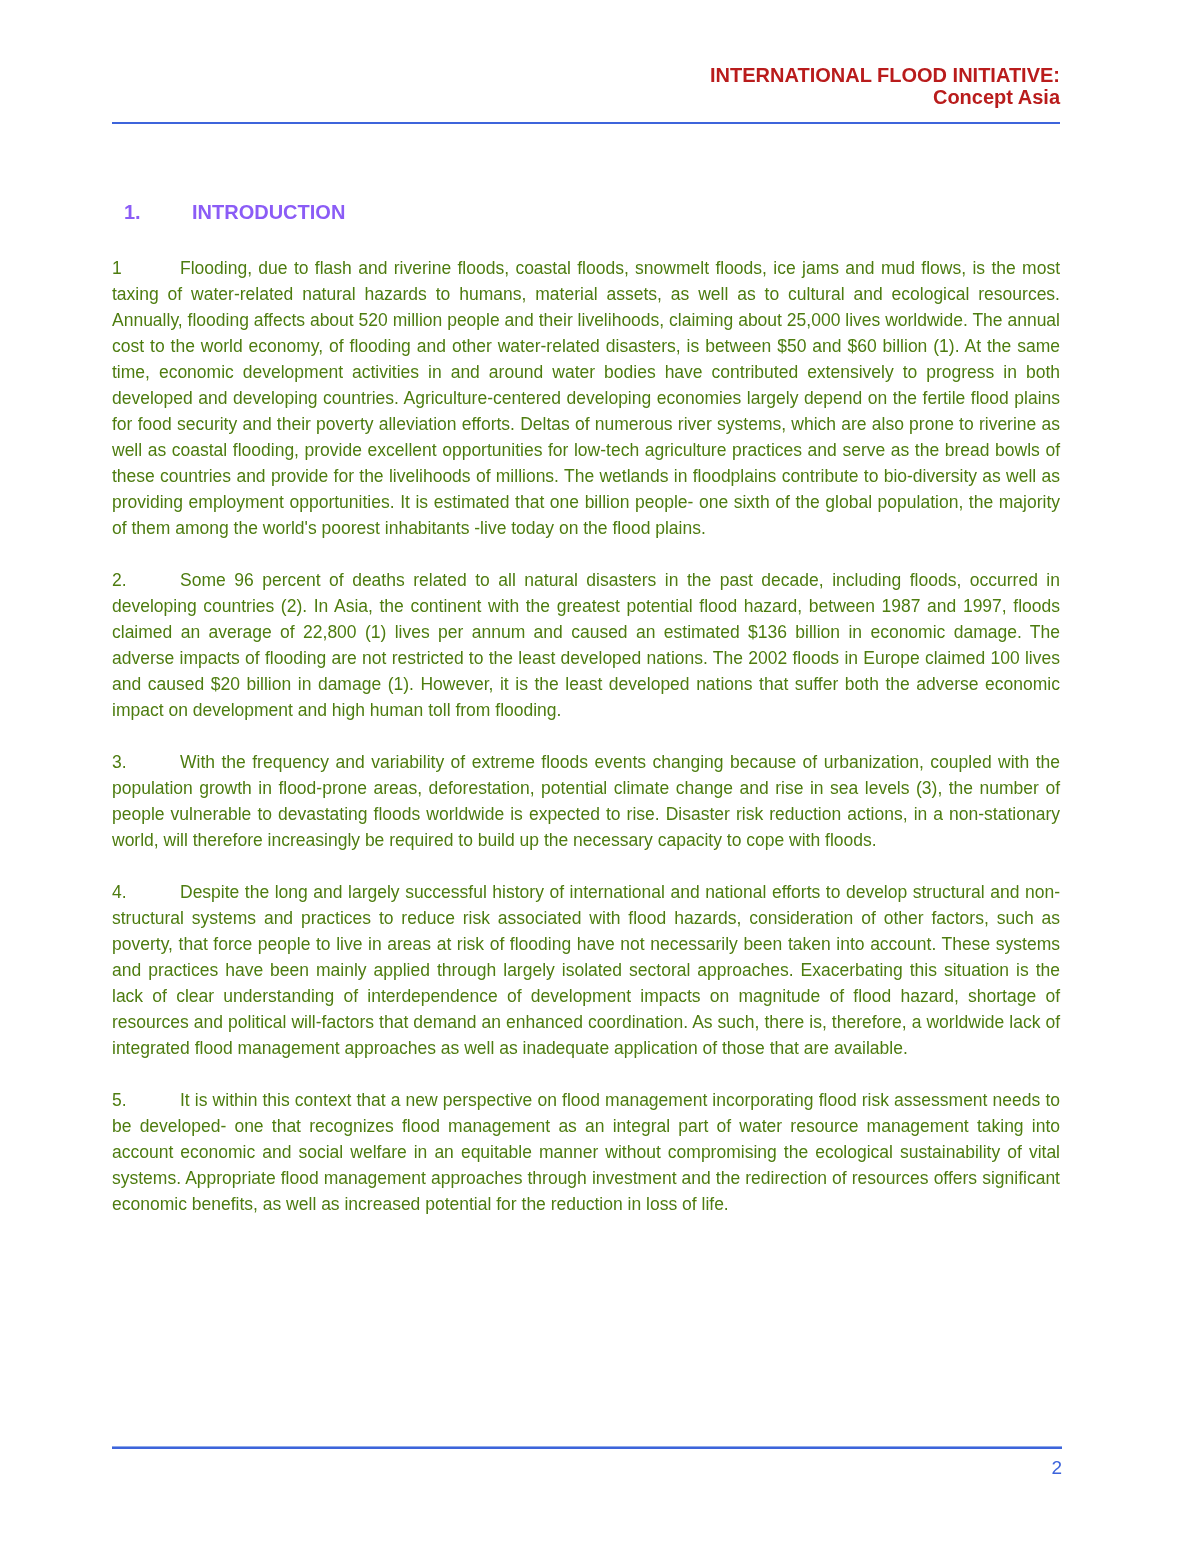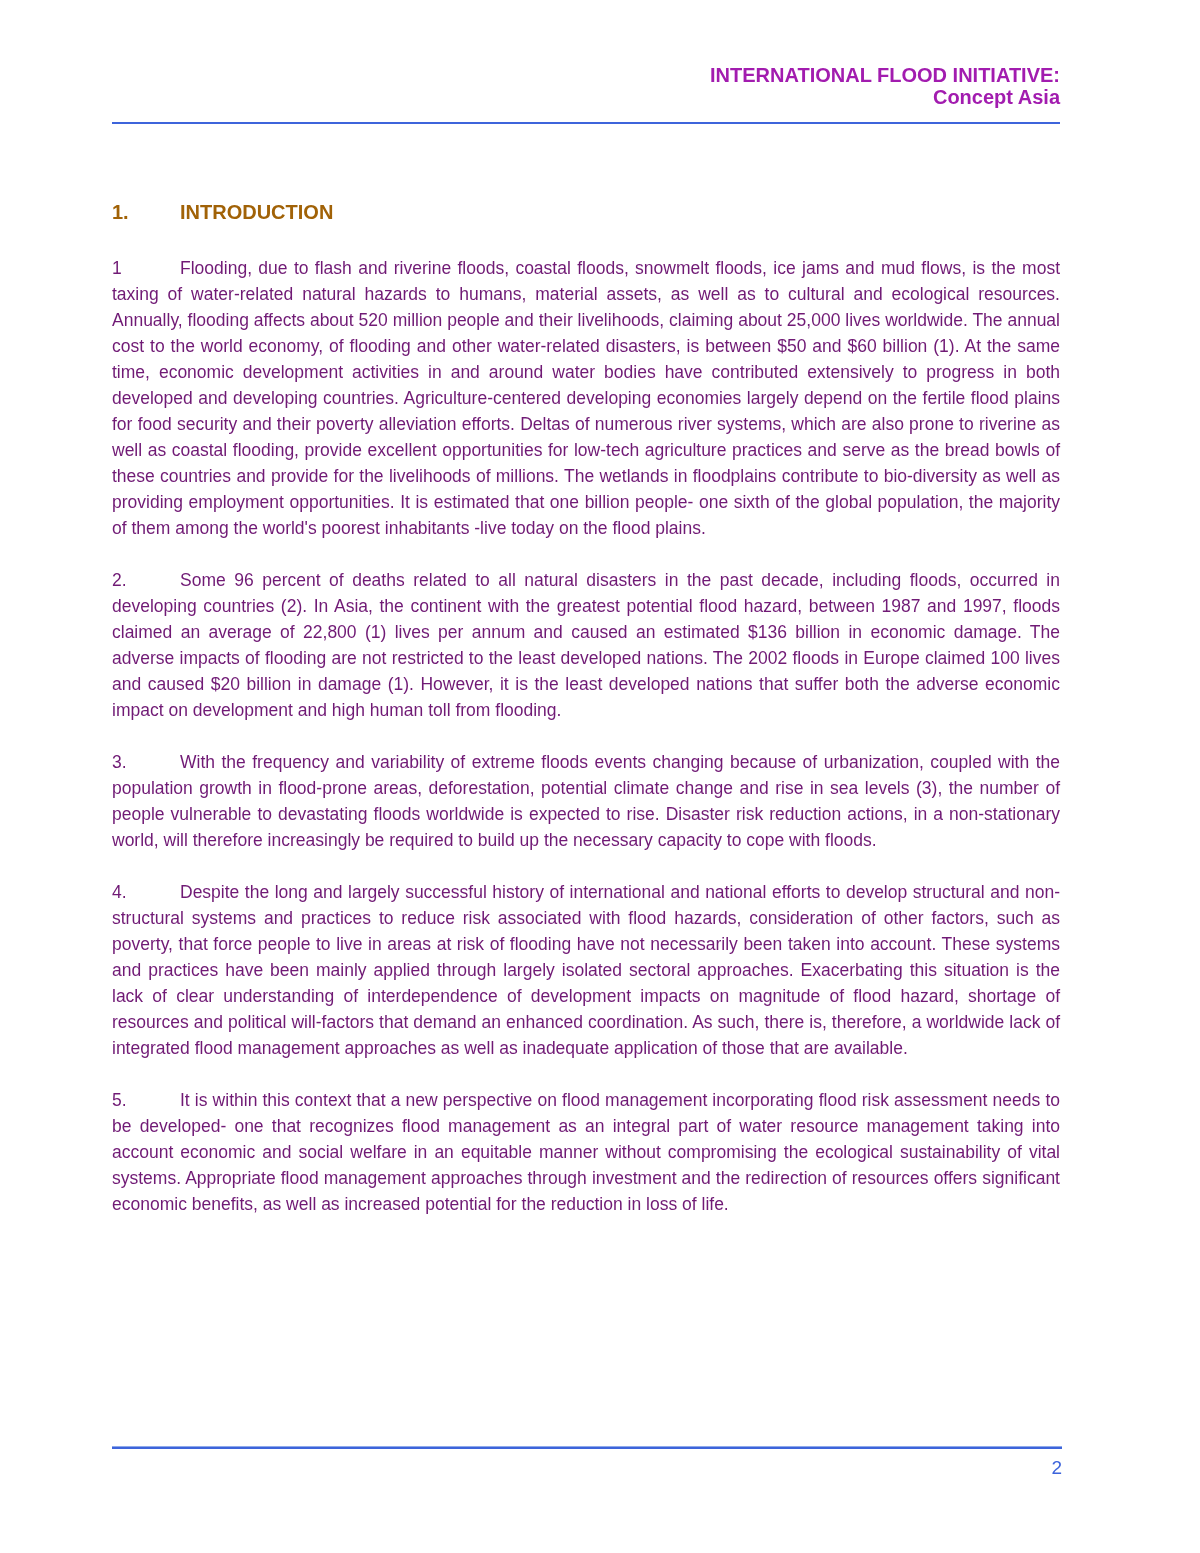--- a/index.html
+++ b/index.html
@@ -13,50 +13,50 @@
     height: 1553px;
     background: #ffffff;
     box-sizing: border-box;
     padding: 64px 140px 0 112px;
     font-family: "Liberation Sans", "DejaVu Sans", sans-serif;
     color: #000000;
     overflow: hidden;
   }
   .header-title {
     text-align: right;
-    color: #a21caf;
+    color: #b91c1c;
     font-weight: bold;
     font-size: 20px;
     line-height: 22px;
   }
   .header-rule {
     margin-top: 14px;
     height: 2px;
     background: #3d64db;
   }
   .section-heading {
-    margin: 76px 0 0 0;
+    margin: 76px 0 0 12px;
     font-size: 20px;
     font-weight: bold;
     line-height: 24px;
-    color: #a16207;
+    color: #8b5cf6;
   }
   .num-col {
     display: inline-block;
     width: 68px;
   }
   .body-text {
     margin-top: 31px;
   }
   .para {
     margin: 0 0 26px 0;
     font-size: 17.5px;
     line-height: 26px;
     text-align: justify;
-    color: #701a75;
+    color: #4d7c0f;
   }
   .footer {
     position: absolute;
     left: 112px;
     right: 138px;
     top: 1446px;
   }
   .footer-rule {
     height: 2px;
     background: #3d64db;

